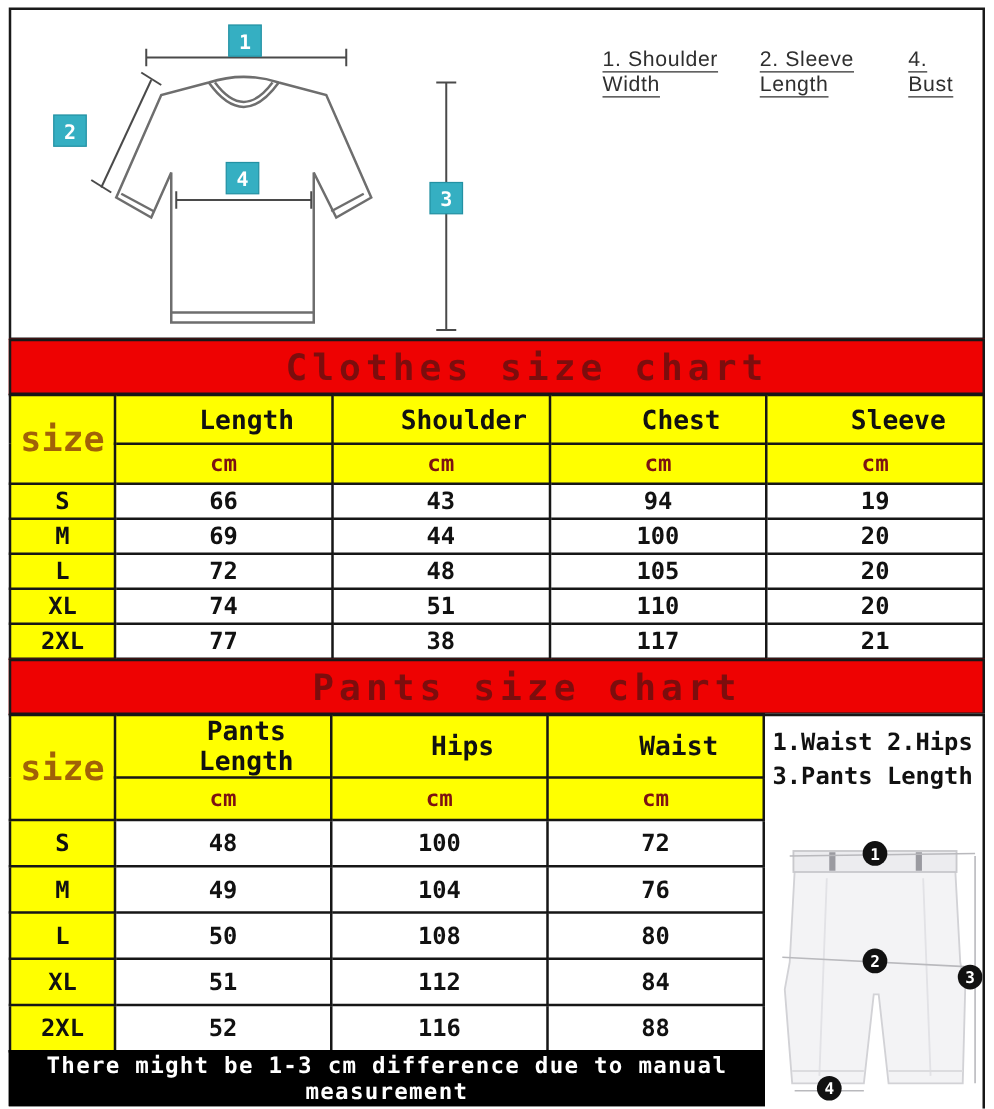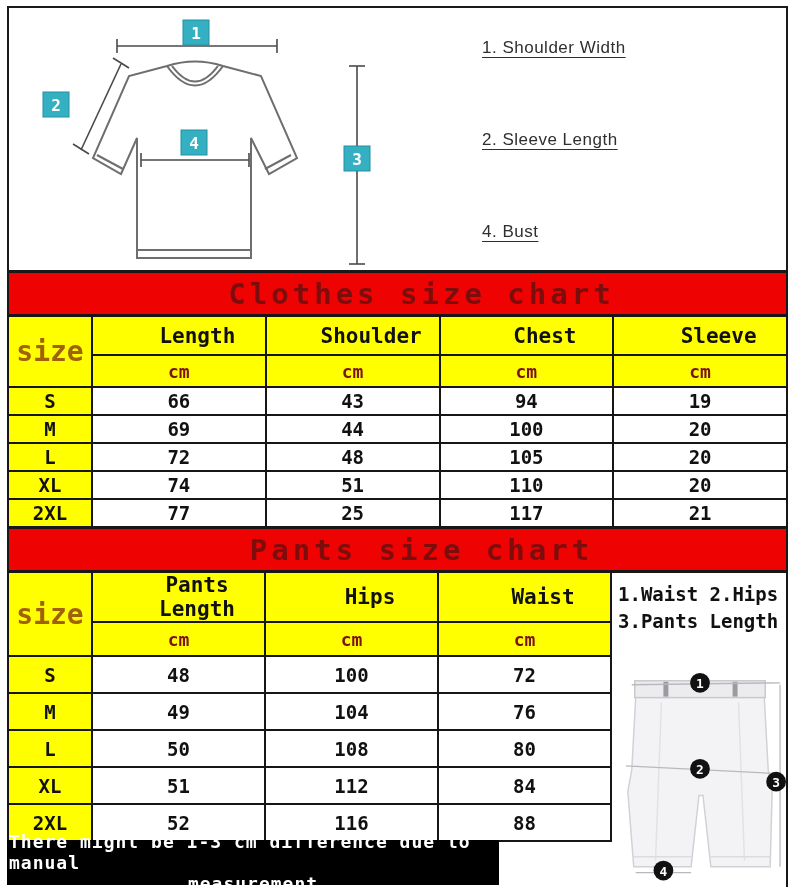--- a/index.html
+++ b/index.html
@@ -6,21 +6,21 @@
   body { background:#fff; font-family:"DejaVu Sans Mono","Liberation Mono",monospace; }
   .page { width:795px; height:887px; background:#fff; padding:6px 7px 0; overflow:hidden; }
 
   
   .top-box {
     width:781px; height:266px; border:2px solid #1a1a1a; background:#fff;
     display:flex; align-items:stretch;
   }
   .tshirt-fig { width:455px; height:100%; flex:none; }
   .legend-col {
-    flex:1; display:flex; flex-direction:column; justify-content:space-between;
+    flex:1; display:flex; justify-content:space-between;
     padding:30px 10px 28px 18px;
   }
   .legend-item {
     font-family:"Liberation Sans","DejaVu Sans",sans-serif;
     font-size:17px; color:#2f2f2f; text-decoration:underline;
     text-underline-offset:4px; letter-spacing:.5px;
   }
 
   
   .banner {
@@ -47,21 +47,21 @@
   .clothes-table .r-body { height:28px; }
 
   .pants-wrap { display:flex; width:781px; margin-top:-1px; align-items:stretch; }
   .pants-left { width:605px; flex:none; }
   .pants-table { width:605px; }
   .pants-table .r-head { height:40px; }
   .pants-table .r-cm   { height:34px; }
   .pants-table .r-body { height:37px; }
 
   .note-bar {
-    width:492px; height:45px; background:#000; border:2px solid #000; margin-top:-2px;
+    width:605px; height:45px; background:#000; border:2px solid #000; margin-top:-2px;
     display:flex; flex-direction:column; align-items:center; justify-content:center;
   }
   .note-bar div { color:#fff; font-size:18px; font-weight:bold; line-height:21px; letter-spacing:1px; }
 
   .pants-right {
     flex:1; border:2px solid #161616; border-left-width:0; background:#fff;
     display:flex; flex-direction:column; margin-left:0;gap:26px;
   }
   .pants-legend {
     padding:8px 2px 2px 6px; border-bottom:0;
@@ -187,21 +187,21 @@
     <tr class="r-body">
       <td class="size-cell">XL</td>
       <td class="val-cell">74</td>
       <td class="val-cell">51</td>
       <td class="val-cell">110</td>
       <td class="val-cell">20</td>
     </tr>
     <tr class="r-body">
       <td class="size-cell">2XL</td>
       <td class="val-cell">77</td>
-      <td class="val-cell">25</td>
+      <td class="val-cell">38</td>
       <td class="val-cell">117</td>
       <td class="val-cell">21</td>
     </tr>
   </tbody>
     </table>
 
   <div class="banner">
     <span>Pants size chart</span>
   </div>
 

